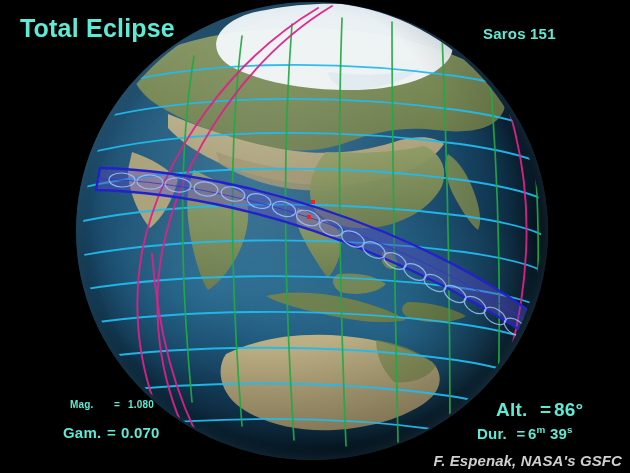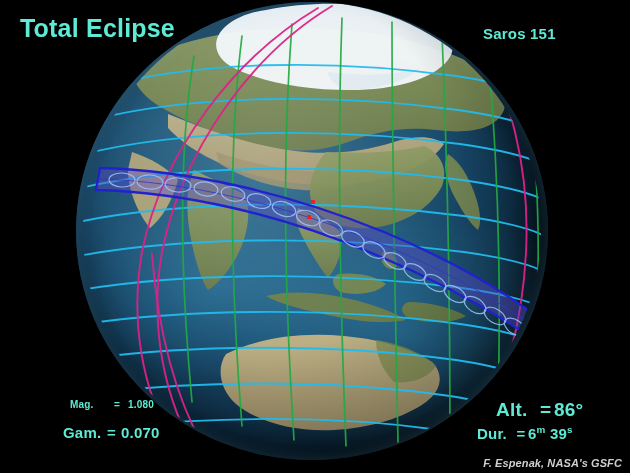--- a/index.html
+++ b/index.html
@@ -75,21 +75,21 @@
   #dur  { left: 470px; top: 424px; font-size: 15px; text-align: center; }
 
   .kv-key { display:inline-block; width: 44px; }
   .kv-eq  { display:inline-block; width: 14px; }
   sup { font-size: .66em; vertical-align: super; font-weight: bold; }
 
   #credit {
     position: absolute;
     right: 8px; bottom: 4px;
     color: #cfcfcf;
-    font-size: 11px;
+    font-size: 15px;
     font-style: italic;
     font-weight: bold;
     letter-spacing: .1px;
     text-shadow: 0 0 2px #000;
     white-space: nowrap;
     margin-top: 16px;
   }
 </style>
 </head>
 <body>

